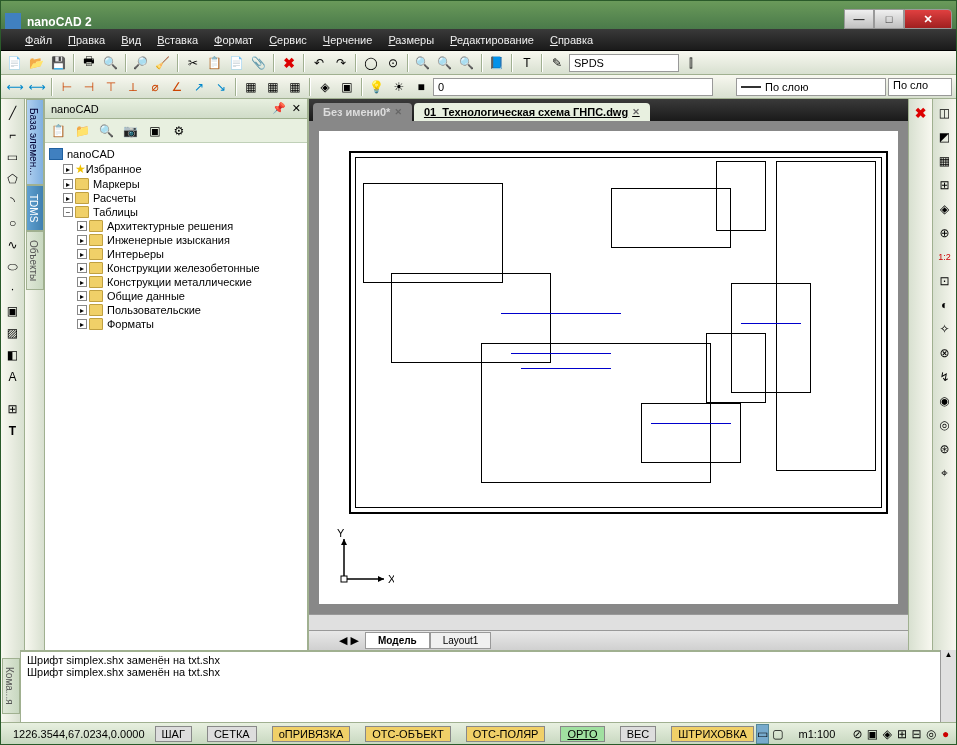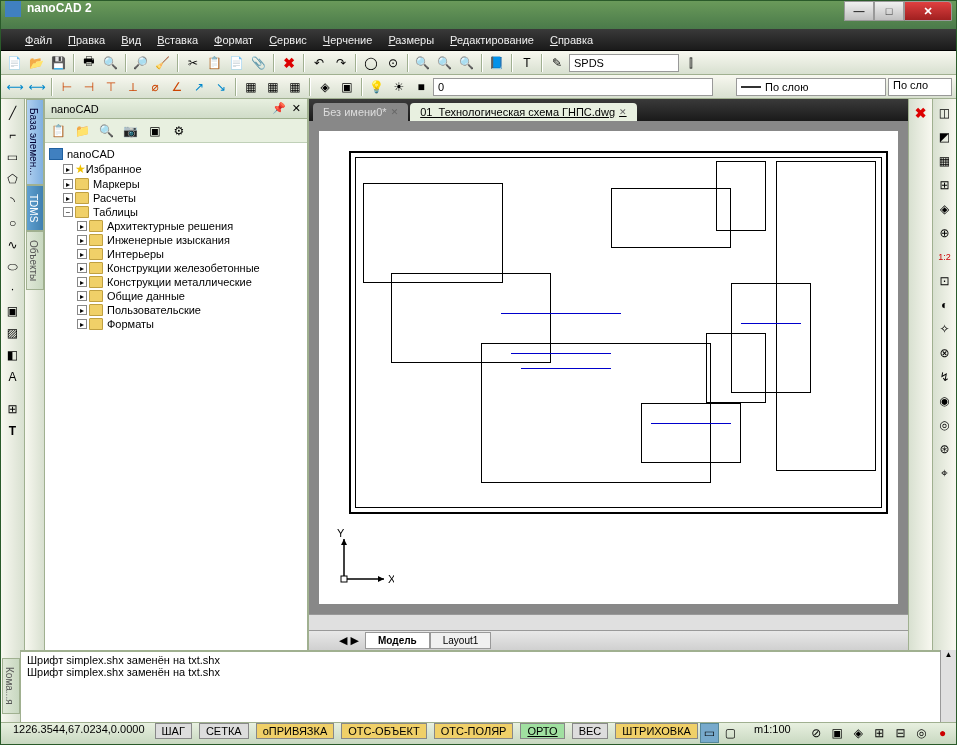--- a/index.html
+++ b/index.html
@@ -1,20 +1,20 @@
 <!DOCTYPE html>
 <html><head>
 <meta charset="utf-8">
 <style>
 * { box-sizing: border-box; margin: 0; padding: 0; font-family: Tahoma, sans-serif; font-size: 11px; }
 body { width: 957px; height: 745px; background: #4a7a4a; overflow: hidden; }
 
 
 .window { width: 957px; height: 745px; border: 1px solid #2a5a2a; background: #e8f0e0; display: flex; flex-direction: column; }
-.titlebar { height: 28px; background: linear-gradient(#6a9a5a, #4a7a4a); display: flex; align-items: flex-start; padding: 0 4px; color: #fff; }
+.titlebar { height: 28px; background: linear-gradient(#6a9a5a, #4a7a4a); display: flex; align-items: flex-end; padding: 0 4px; color: #fff; }
 .titlebar .app-icon { width: 16px; height: 16px; background: #4080c0; margin-right: 6px; }
 .titlebar .title { flex: 1; font-weight: bold; font-size: 12px; }
 .win-btns { display: flex; gap: 0; }
 .win-btn { width: 30px; height: 20px; border: 1px solid #999; display: flex; align-items: center; justify-content: center; font-weight: bold; }
 .win-btn.min, .win-btn.max { background: linear-gradient(#f0f0f0, #c0c0c0); color: #333; }
 .win-btn.close { background: linear-gradient(#e04040, #a02020); color: #fff; width: 48px; border-radius: 0 4px 0 0; }
 
 
 .menubar { height: 22px; background: linear-gradient(#3a3a3a, #1a1a1a); display: flex; align-items: center; padding: 0 16px; border-bottom: 1px solid #000; }
 .menubar .mitem { color: #eee; padding: 2px 8px; cursor: default; }
@@ -42,21 +42,21 @@
 .tree-item { display: flex; align-items: center; padding: 1px 0; white-space: nowrap; }
 .tree-indent { display: inline-block; }
 .tree-toggle { width: 10px; height: 10px; border: 1px solid #888; background: #fff; display: inline-flex; align-items: center; justify-content: center; font-size: 8px; margin-right: 2px; cursor: pointer; }
 .tree-icon { width: 14px; height: 12px; margin-right: 4px; display: inline-block; }
 .folder-icon { background: #f0d068; border: 1px solid #c0a040; border-radius: 1px 1px 0 0; }
 .star-icon { color: #f0c000; font-size: 12px; }
 .app-node-icon { background: #4080c0; border: 1px solid #2060a0; }
 
 
 .drawing-area { flex: 1; display: flex; flex-direction: column; background: #888; }
-.doc-tabs { height: 22px; background: linear-gradient(#3a3a3a, #1a1a1a); display: flex; align-items: flex-end; padding: 0 4px; gap: 2px; }
+.doc-tabs { height: 22px; background: linear-gradient(#3a3a3a, #1a1a1a); display: flex; align-items: flex-end; padding: 0 4px; gap: 2px; font-weight: bold; }
 .doc-tab { padding: 3px 10px; background: #888; color: #ddd; border-radius: 4px 4px 0 0; font-size: 11px; display: flex; align-items: center; gap: 4px; }
 .doc-tab.active { background: #e8f0e0; color: #000; text-decoration: underline; }
 .doc-tab .x { font-size: 9px; color: #666; }
 .canvas-wrap { flex: 1; background: #888; position: relative; padding: 10px; }
 .canvas { width: 100%; height: 100%; background: #fff; position: relative; overflow: hidden; }
 .schematic { position: absolute; left: 30px; top: 20px; right: 10px; bottom: 90px; border: 2px solid #000; }
 .schematic::before { content: ''; position: absolute; inset: 4px; border: 1px solid #000; }
 .tblock { position: absolute; border: 1px solid #000; }
 .bluewire { position: absolute; border-top: 1px solid #00c; }
 .ucs { position: absolute; left: 15px; bottom: 15px; width: 60px; height: 60px; }
@@ -64,21 +64,21 @@
 .ltab { padding: 2px 12px; border: 1px solid #999; background: #f0f0f0; font-size: 10px; }
 .ltab.active { background: #fff; font-weight: bold; }
 .scroll-h { height: 16px; background: #e0e0e0; border-top: 1px solid #999; }
 
 
 .cmd-area { height: 72px; background: #fff; border-top: 2px solid #a0b090; display: flex; flex-direction: column; font-family: 'Courier New', monospace; font-size: 12px; }
 .cmd-log { flex: 1; padding: 2px 6px; overflow: hidden; }
 .cmd-line { height: 18px; border-top: 1px solid #ccc; padding: 0 6px; display: flex; align-items: center; }
 
 
-.statusbar { height: 22px; background: linear-gradient(#e8f0e0, #c8d8c0); border-top: 1px solid #a0b090; display: flex; align-items: flex-start; padding: 0 4px; gap: 2px; font-size: 11px; }
+.statusbar { height: 22px; background: linear-gradient(#e8f0e0, #c8d8c0); border-top: 1px solid #a0b090; display: flex; align-items: center; padding: 0 4px; gap: 2px; font-size: 11px; }
 .stat-cell { padding: 1px 6px; border: 1px solid #888; background: #ddd; }
 .stat-cell.on { background: #f0d068; }
 .stat-cell.on2 { background: #a0e0a0; text-decoration: underline; }
 .coords { padding: 0 8px; }
 
 
 .rtoolbar { width: 24px; background: linear-gradient(90deg, #d8e0d0, #f8f8f0); border-left: 1px solid #a0b090; display: flex; flex-direction: column; align-items: center; padding: 4px 0; gap: 4px; }
 </style>
 </head>
 <body>
@@ -379,21 +379,21 @@
           <div>Шрифт simplex.shx заменён на txt.shx</div>
         </div>
     </div>
     <div style="width:16px;background:#e0e0e0;border-left:1px solid #999">
       <div style="font-size:8px;text-align:center">▲</div>
     </div>
   </div>
 
   <div class="statusbar">
     <div class="coords">1226.3544,67.0234,0.0000</div>
-    <div style="flex: 0 0 auto; display: flex; gap: 7px;" id="statustoggles">
+    <div style="flex: 0 0 auto; display: flex; gap: 15px;" id="statustoggles">
         <div class="stat-cell">ШАГ</div>
         <div class="stat-cell">СЕТКА</div>
         <div class="stat-cell on">оПРИВЯЗКА</div>
         <div class="stat-cell on">ОТС-ОБЪЕКТ</div>
         <div class="stat-cell on">ОТС-ПОЛЯР</div>
         <div class="stat-cell on2">ОРТО</div>
         <div class="stat-cell">ВЕС</div>
         <div class="stat-cell on">ШТРИХОВКА</div>
       </div>
     <div class="tbtn" style="background:#7ac;border:1px solid #589">▭</div>

